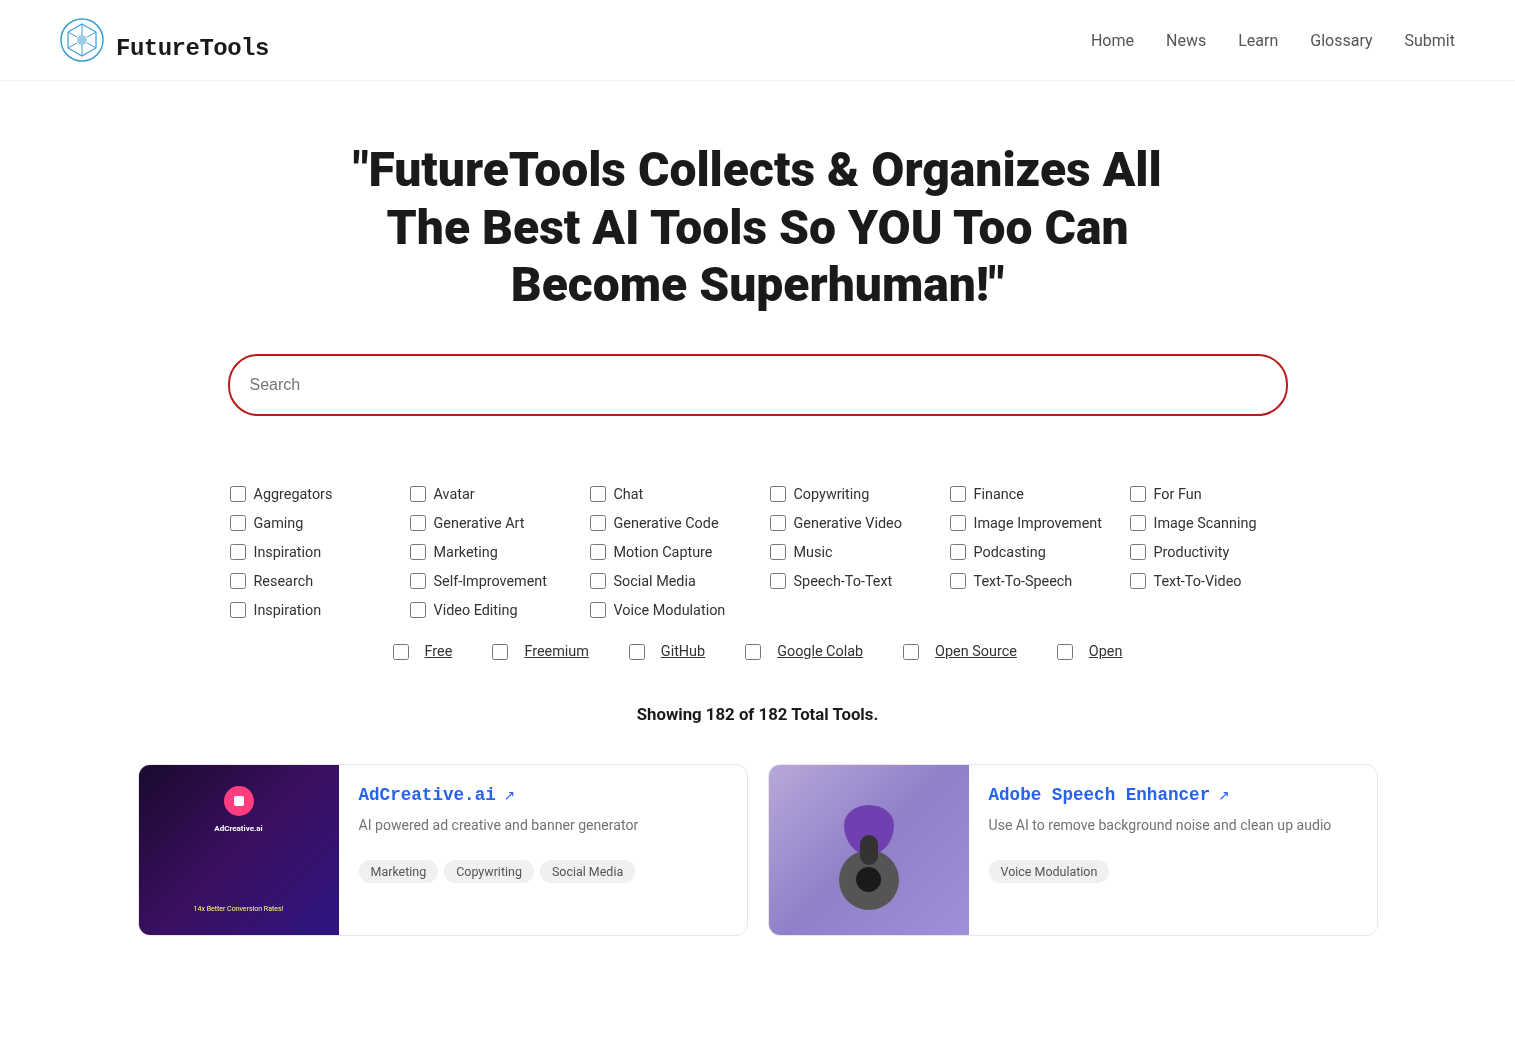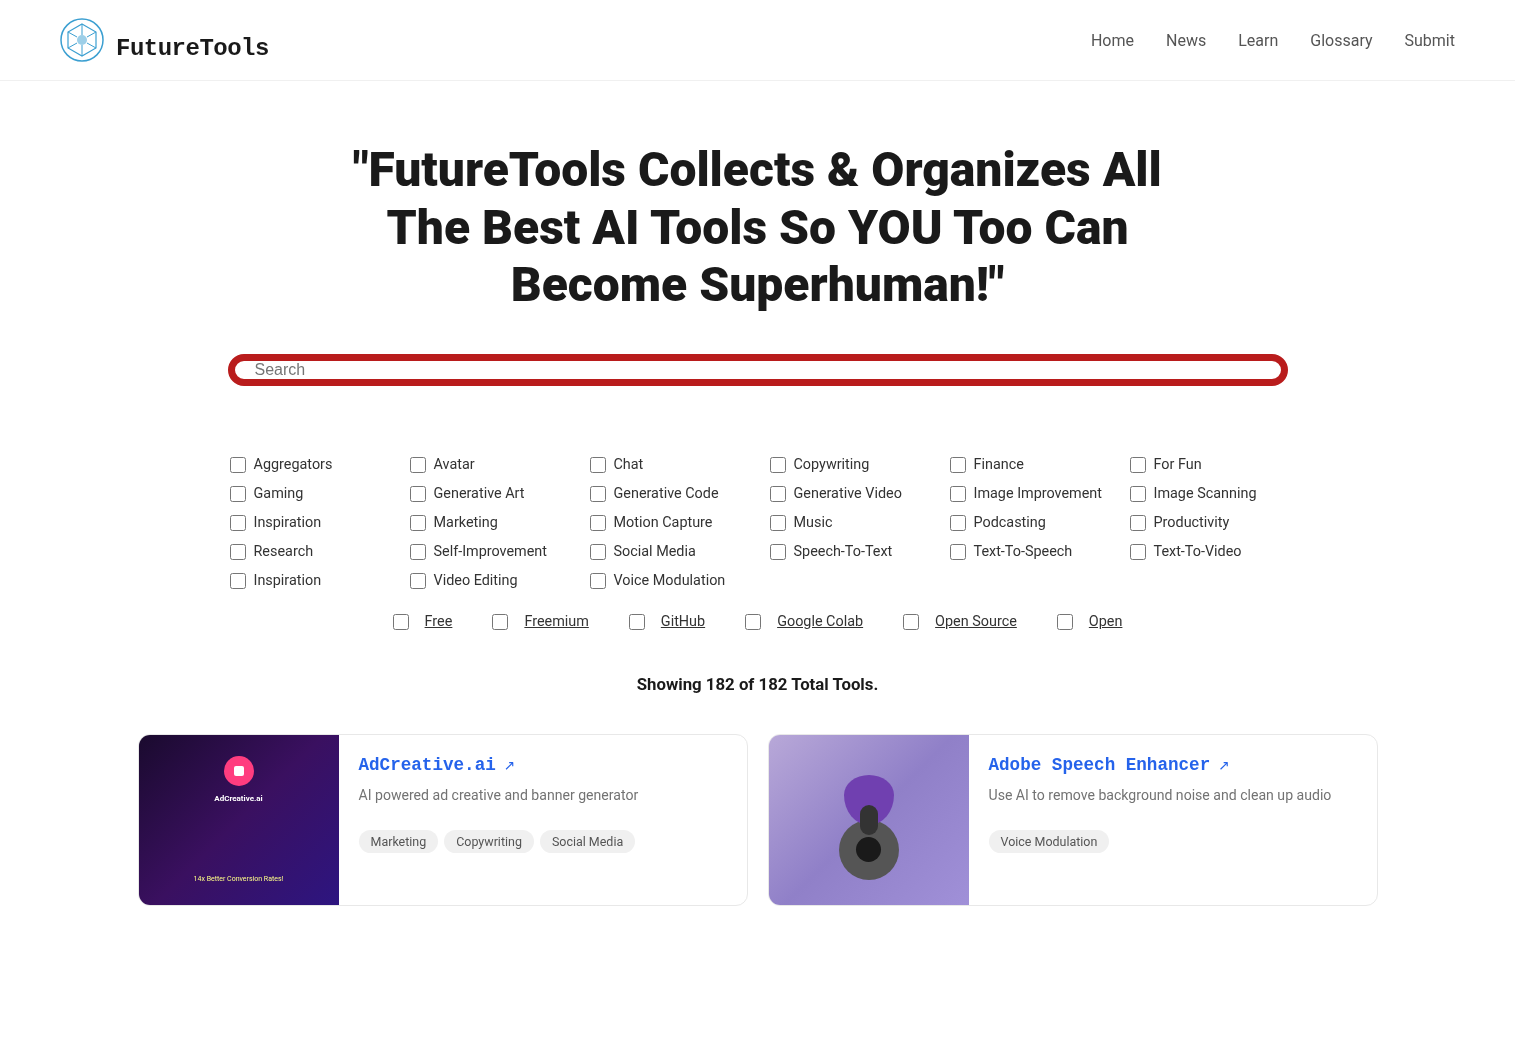--- a/index.html
+++ b/index.html
@@ -11,26 +11,26 @@
     .logo-text { font-size: 1.5rem; font-weight: 600; color: #1a1a1a; letter-spacing: -0.5px; font-family: 'Courier New', monospace; }
     .nav-links { display: flex; gap: 32px; }
     .nav-links a { text-decoration: none; color: #555; font-size: 1rem; }
 
     
     .hero { text-align: center; padding: 60px 60px 30px; }
     .hero h1 { font-size: 3rem; font-weight: 900; line-height: 1.2; max-width: 900px; margin: 0 auto 40px; }
 
     
     .search-wrap { max-width: 1060px; margin: 0 auto 40px; }
-    .search-wrap input { width: 100%; padding: 0 20px; border: 7px solid #b91c1c; border-radius: 30px; font-size: 1rem; color: #999; outline: none; }
+    .search-wrap input { width: 100%; padding: 20px 20px; border: 2px solid #b91c1c; border-radius: 30px; font-size: 1rem; color: #999; outline: none; }
 
     
     .filters { max-width: 1200px; margin: 0 auto; padding: 0 60px 20px; }
     .filter-row { display: grid; grid-template-columns: repeat(6, 1fr); gap: 12px 0; margin-bottom: 8px; }
-    .filter-item { display: flex; align-items: flex-end; gap: 8px; cursor: pointer; font-size: 0.9rem; color: #333; white-space: nowrap; padding-left: 12px; }
+    .filter-item { display: flex; align-items: flex-start; gap: 8px; cursor: pointer; font-size: 0.9rem; color: #333; white-space: nowrap; padding-left: 12px; }
     .filter-item input[type="checkbox"] { width: 16px; height: 16px; cursor: pointer; accent-color: #555; }
 
     .filter-row-pricing { display: flex; justify-content: center; gap: 40px; margin-top: 16px; padding-top: 8px; }
     .filter-item-pricing { display: flex; align-items: flex-end; gap: 16px; cursor: pointer; font-size: 0.9rem; color: #333; text-decoration: underline; }
     .filter-item-pricing input[type="checkbox"] { width: 16px; height: 16px; cursor: pointer; }
 
     
     .count-text { text-align: center; font-weight: 700; font-size: 1.05rem; margin: 24px 0 30px; }
 
     

